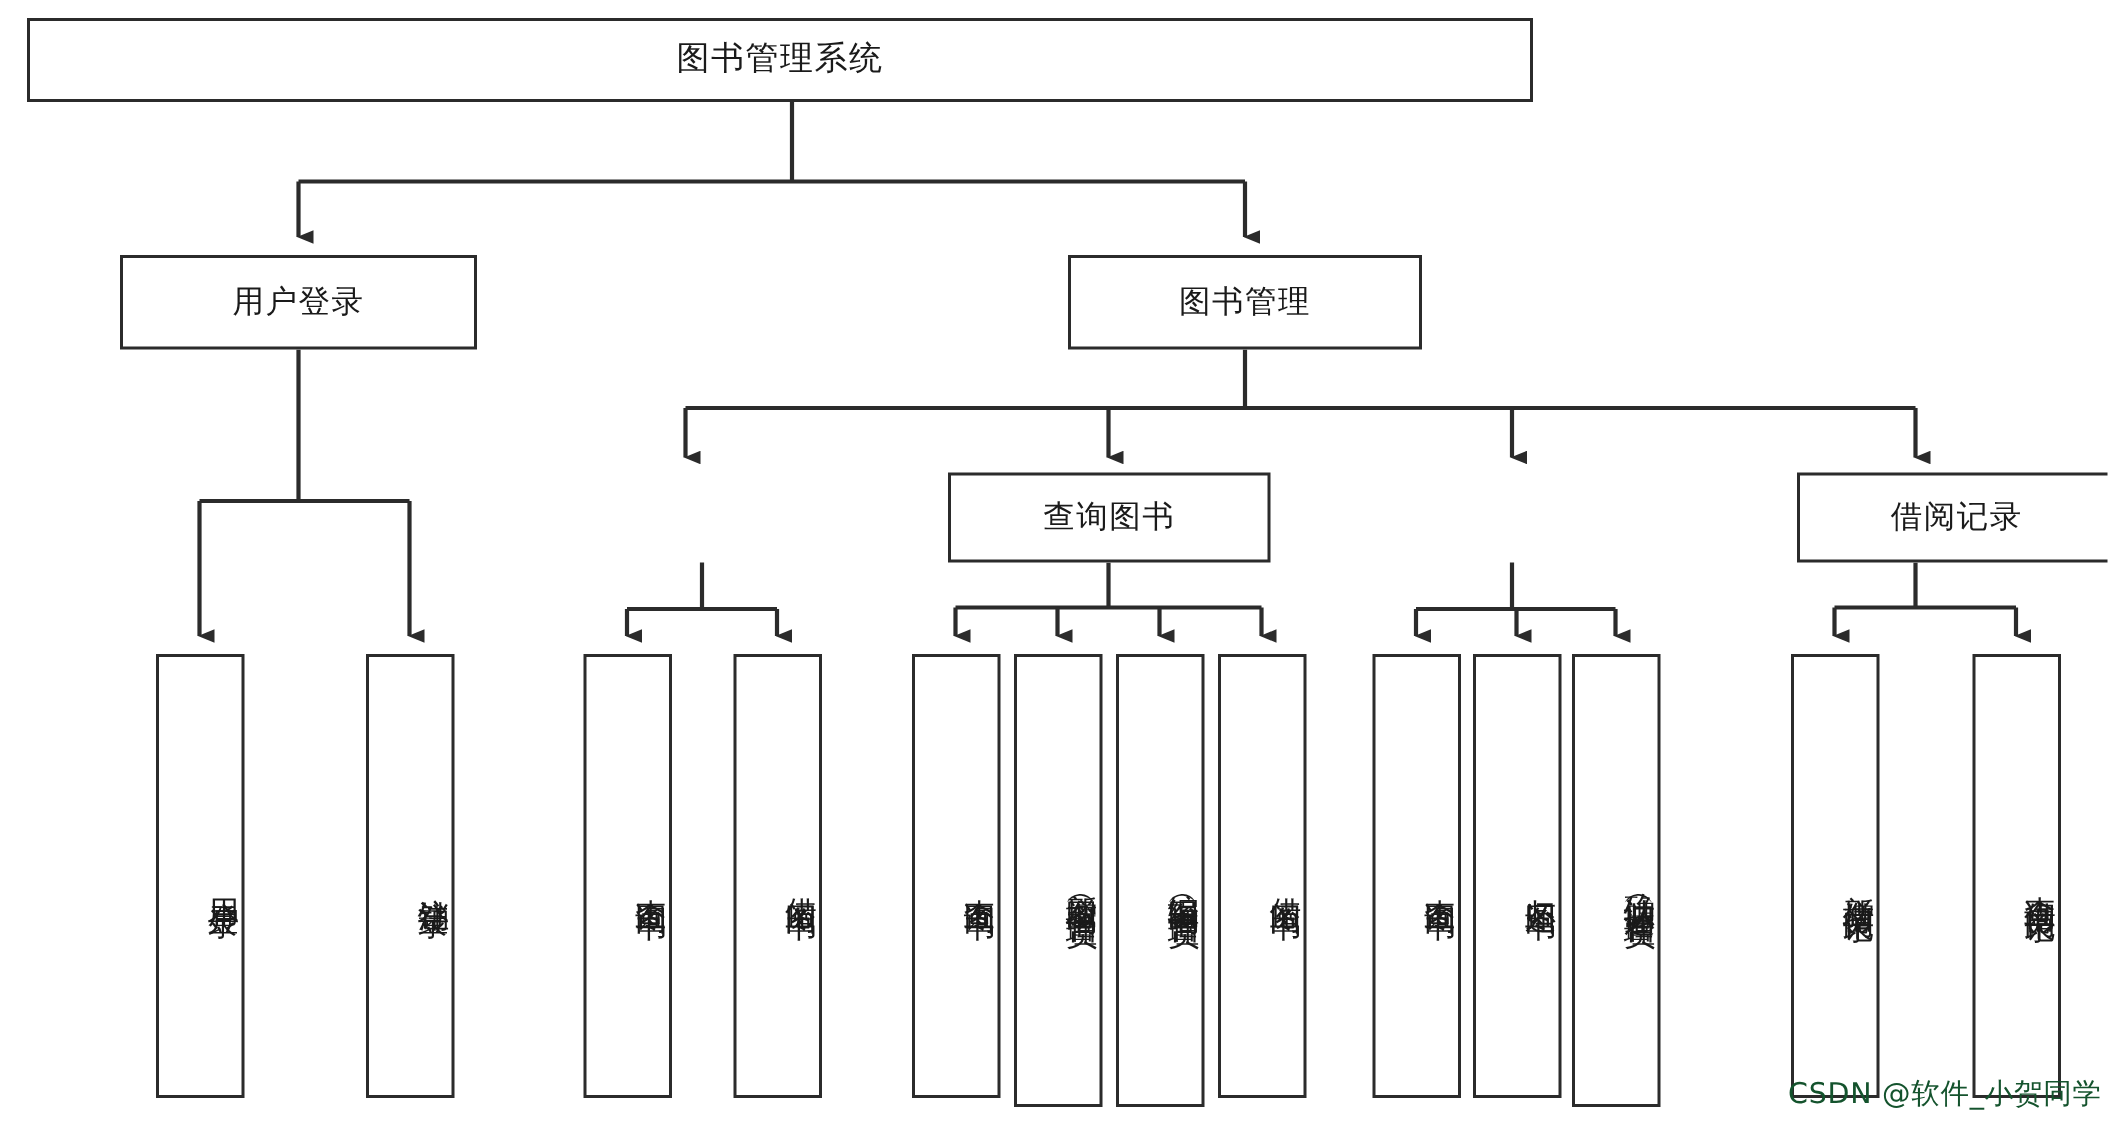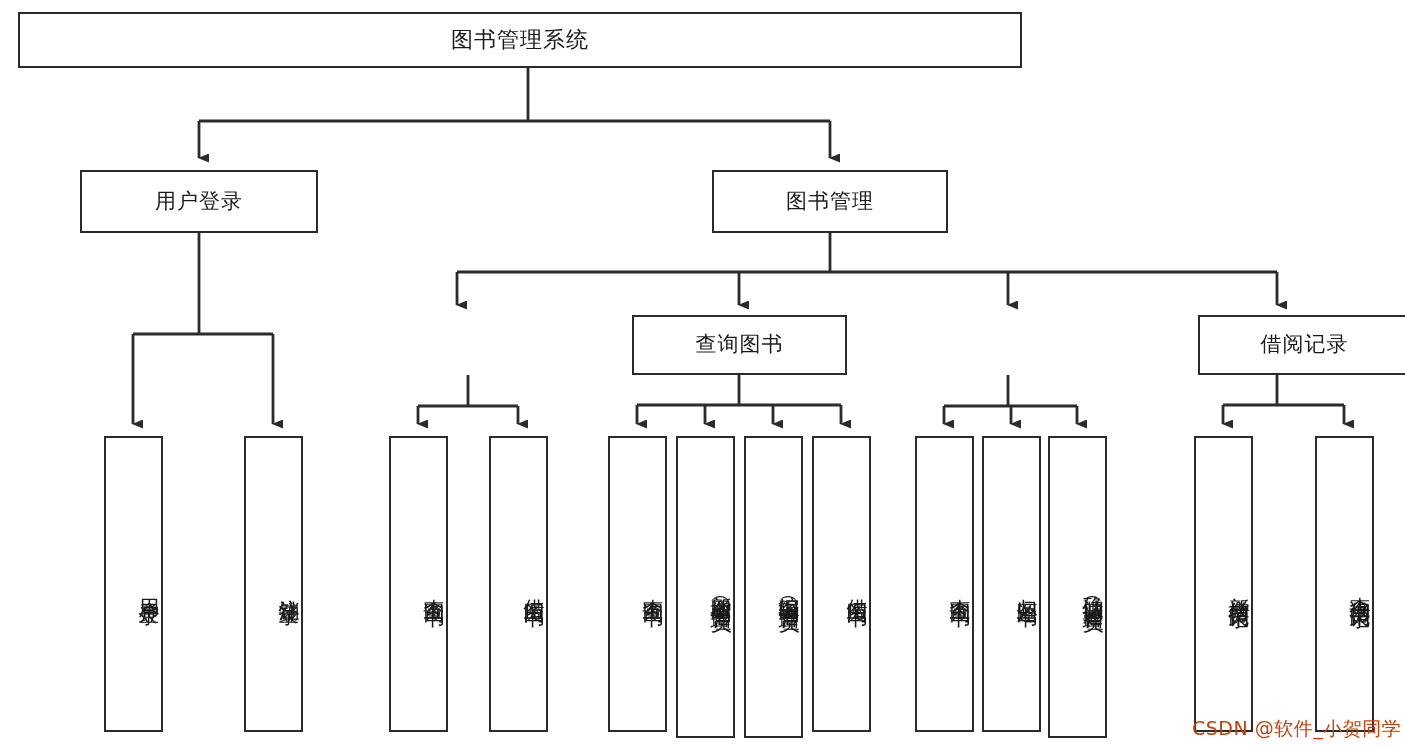--- a/index.html
+++ b/index.html
@@ -51,21 +51,21 @@
     padding-top: 6px;
     align-items: flex-start;
     justify-content: center;
   }
   .root {
     font-size: 22px;
   }
   .watermark {
     position: absolute;
     font-size: 19px;
-    color: #c2410c;
+    color: #14532d;
     letter-spacing: 0.5px;
     white-space: nowrap;
     user-select: none;
   }
 </style>
 </head>
 <body>
 
 <div id="canvas">
 

